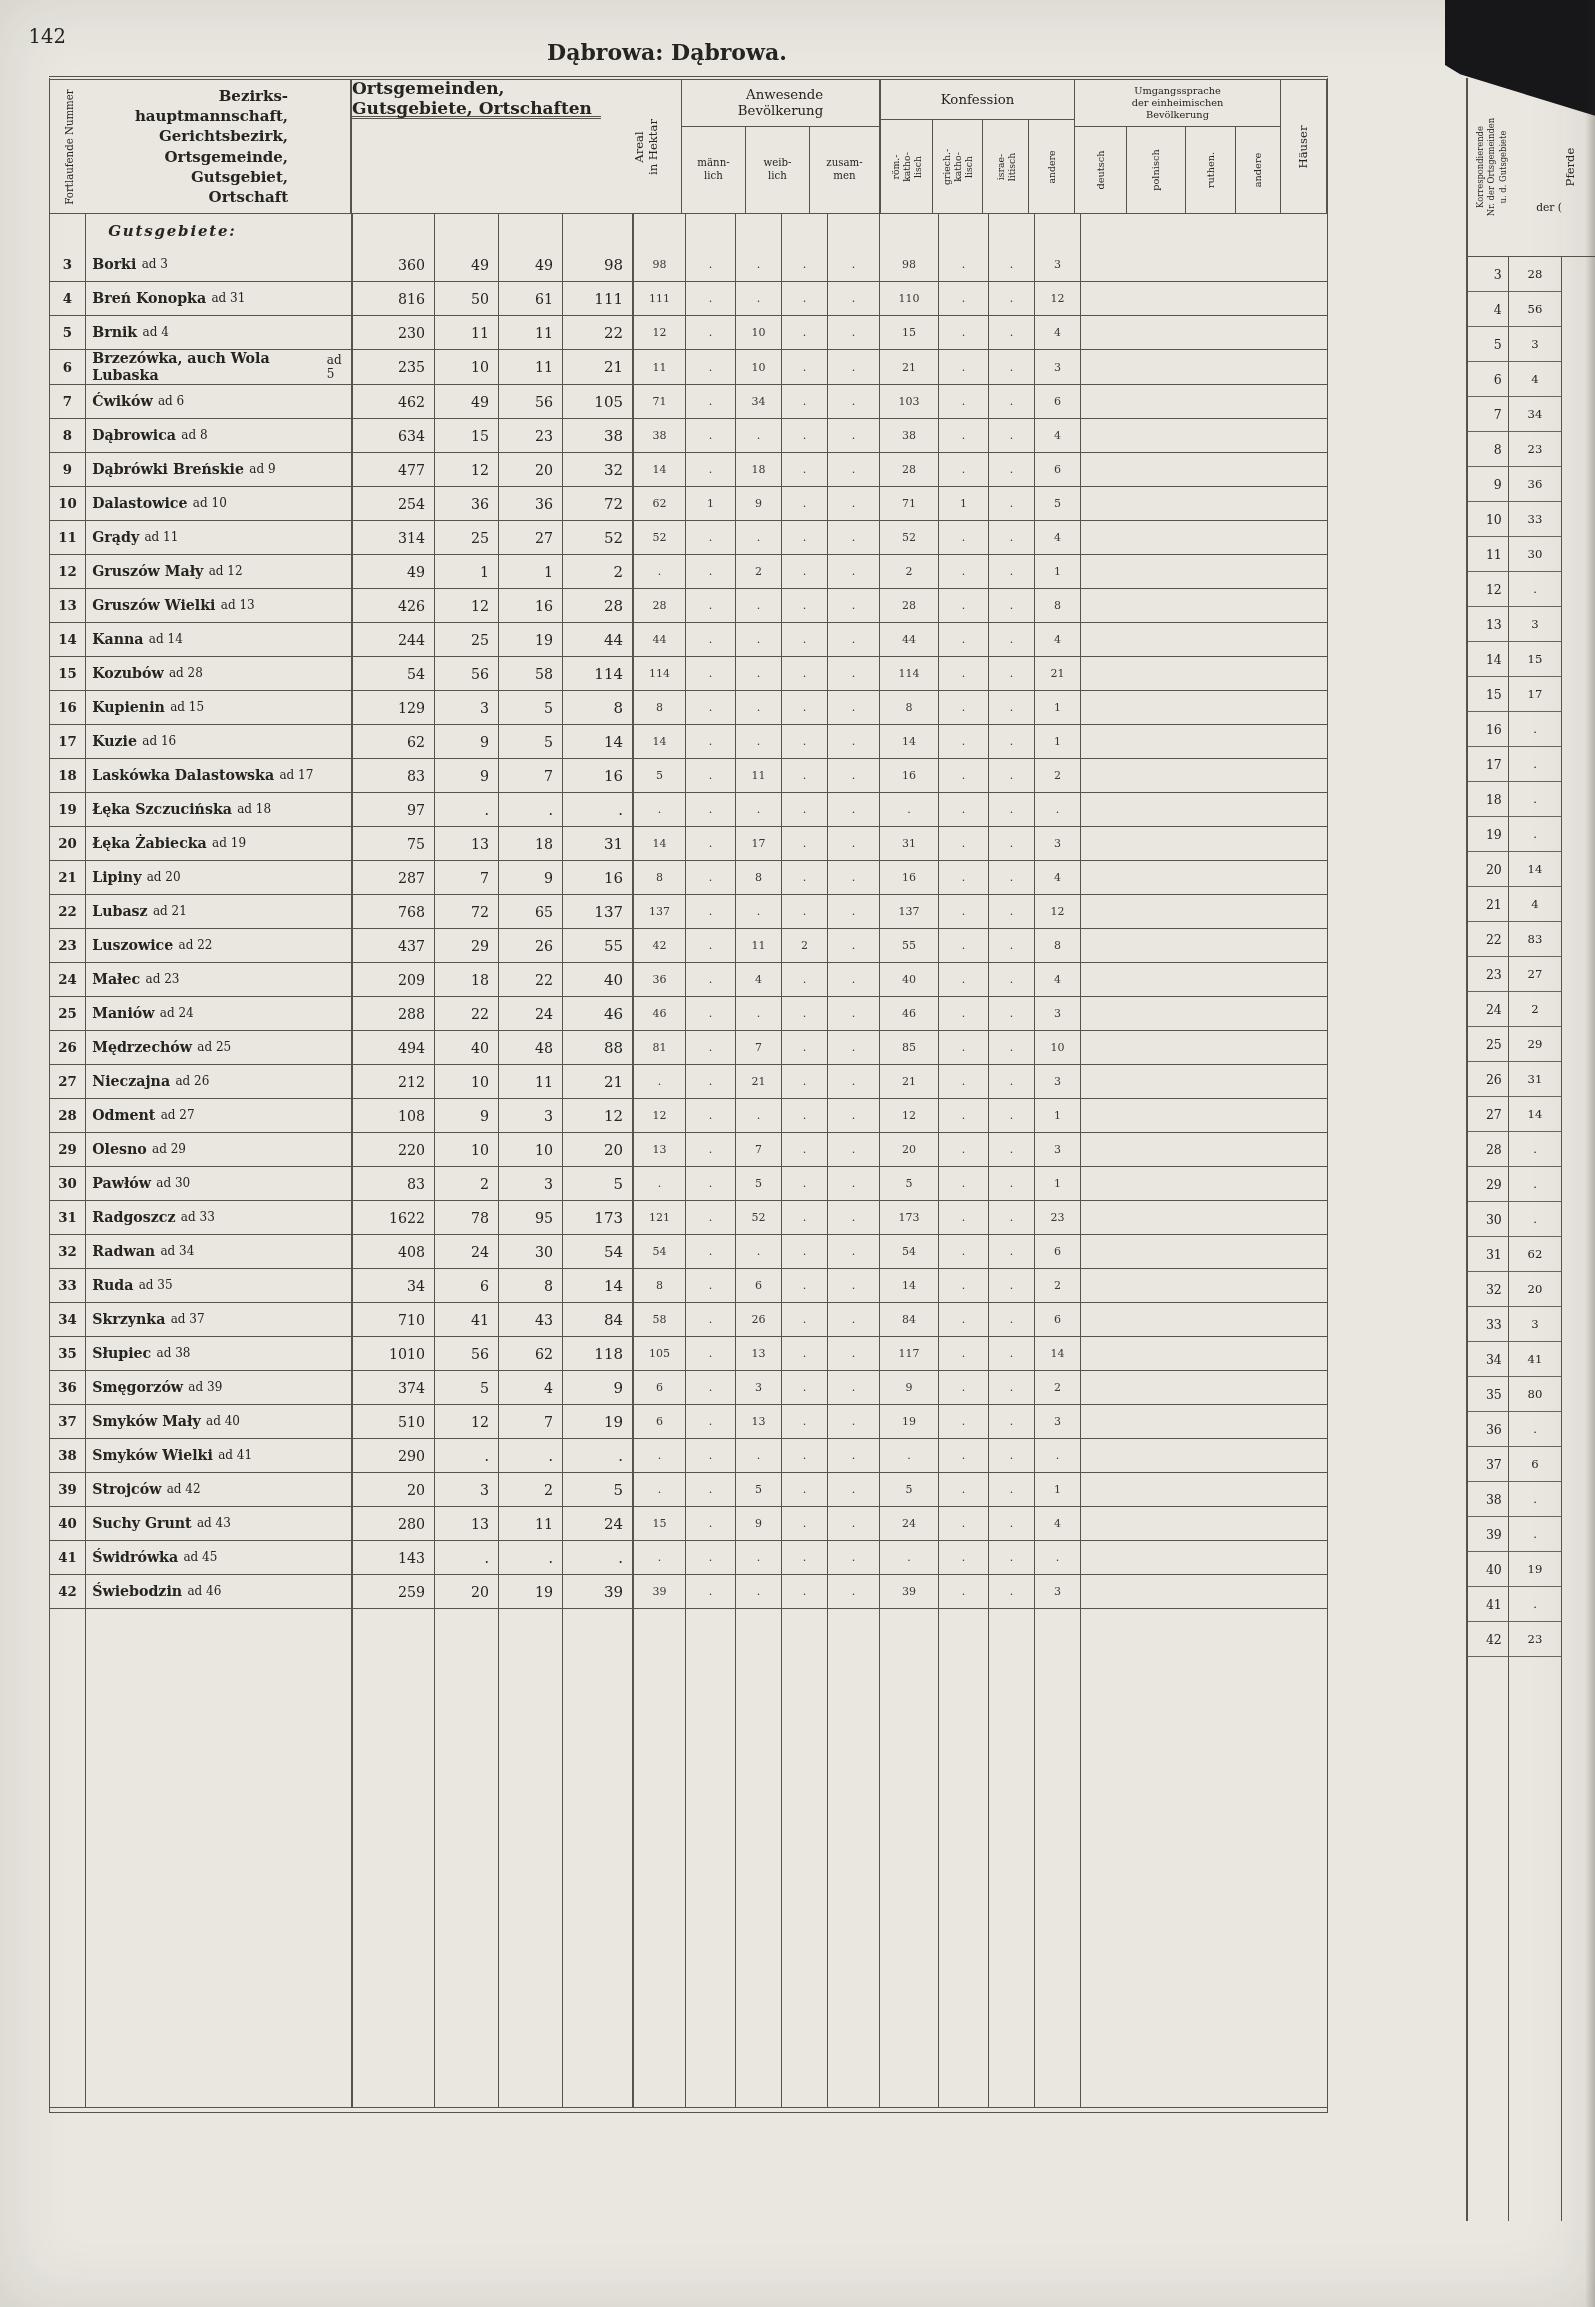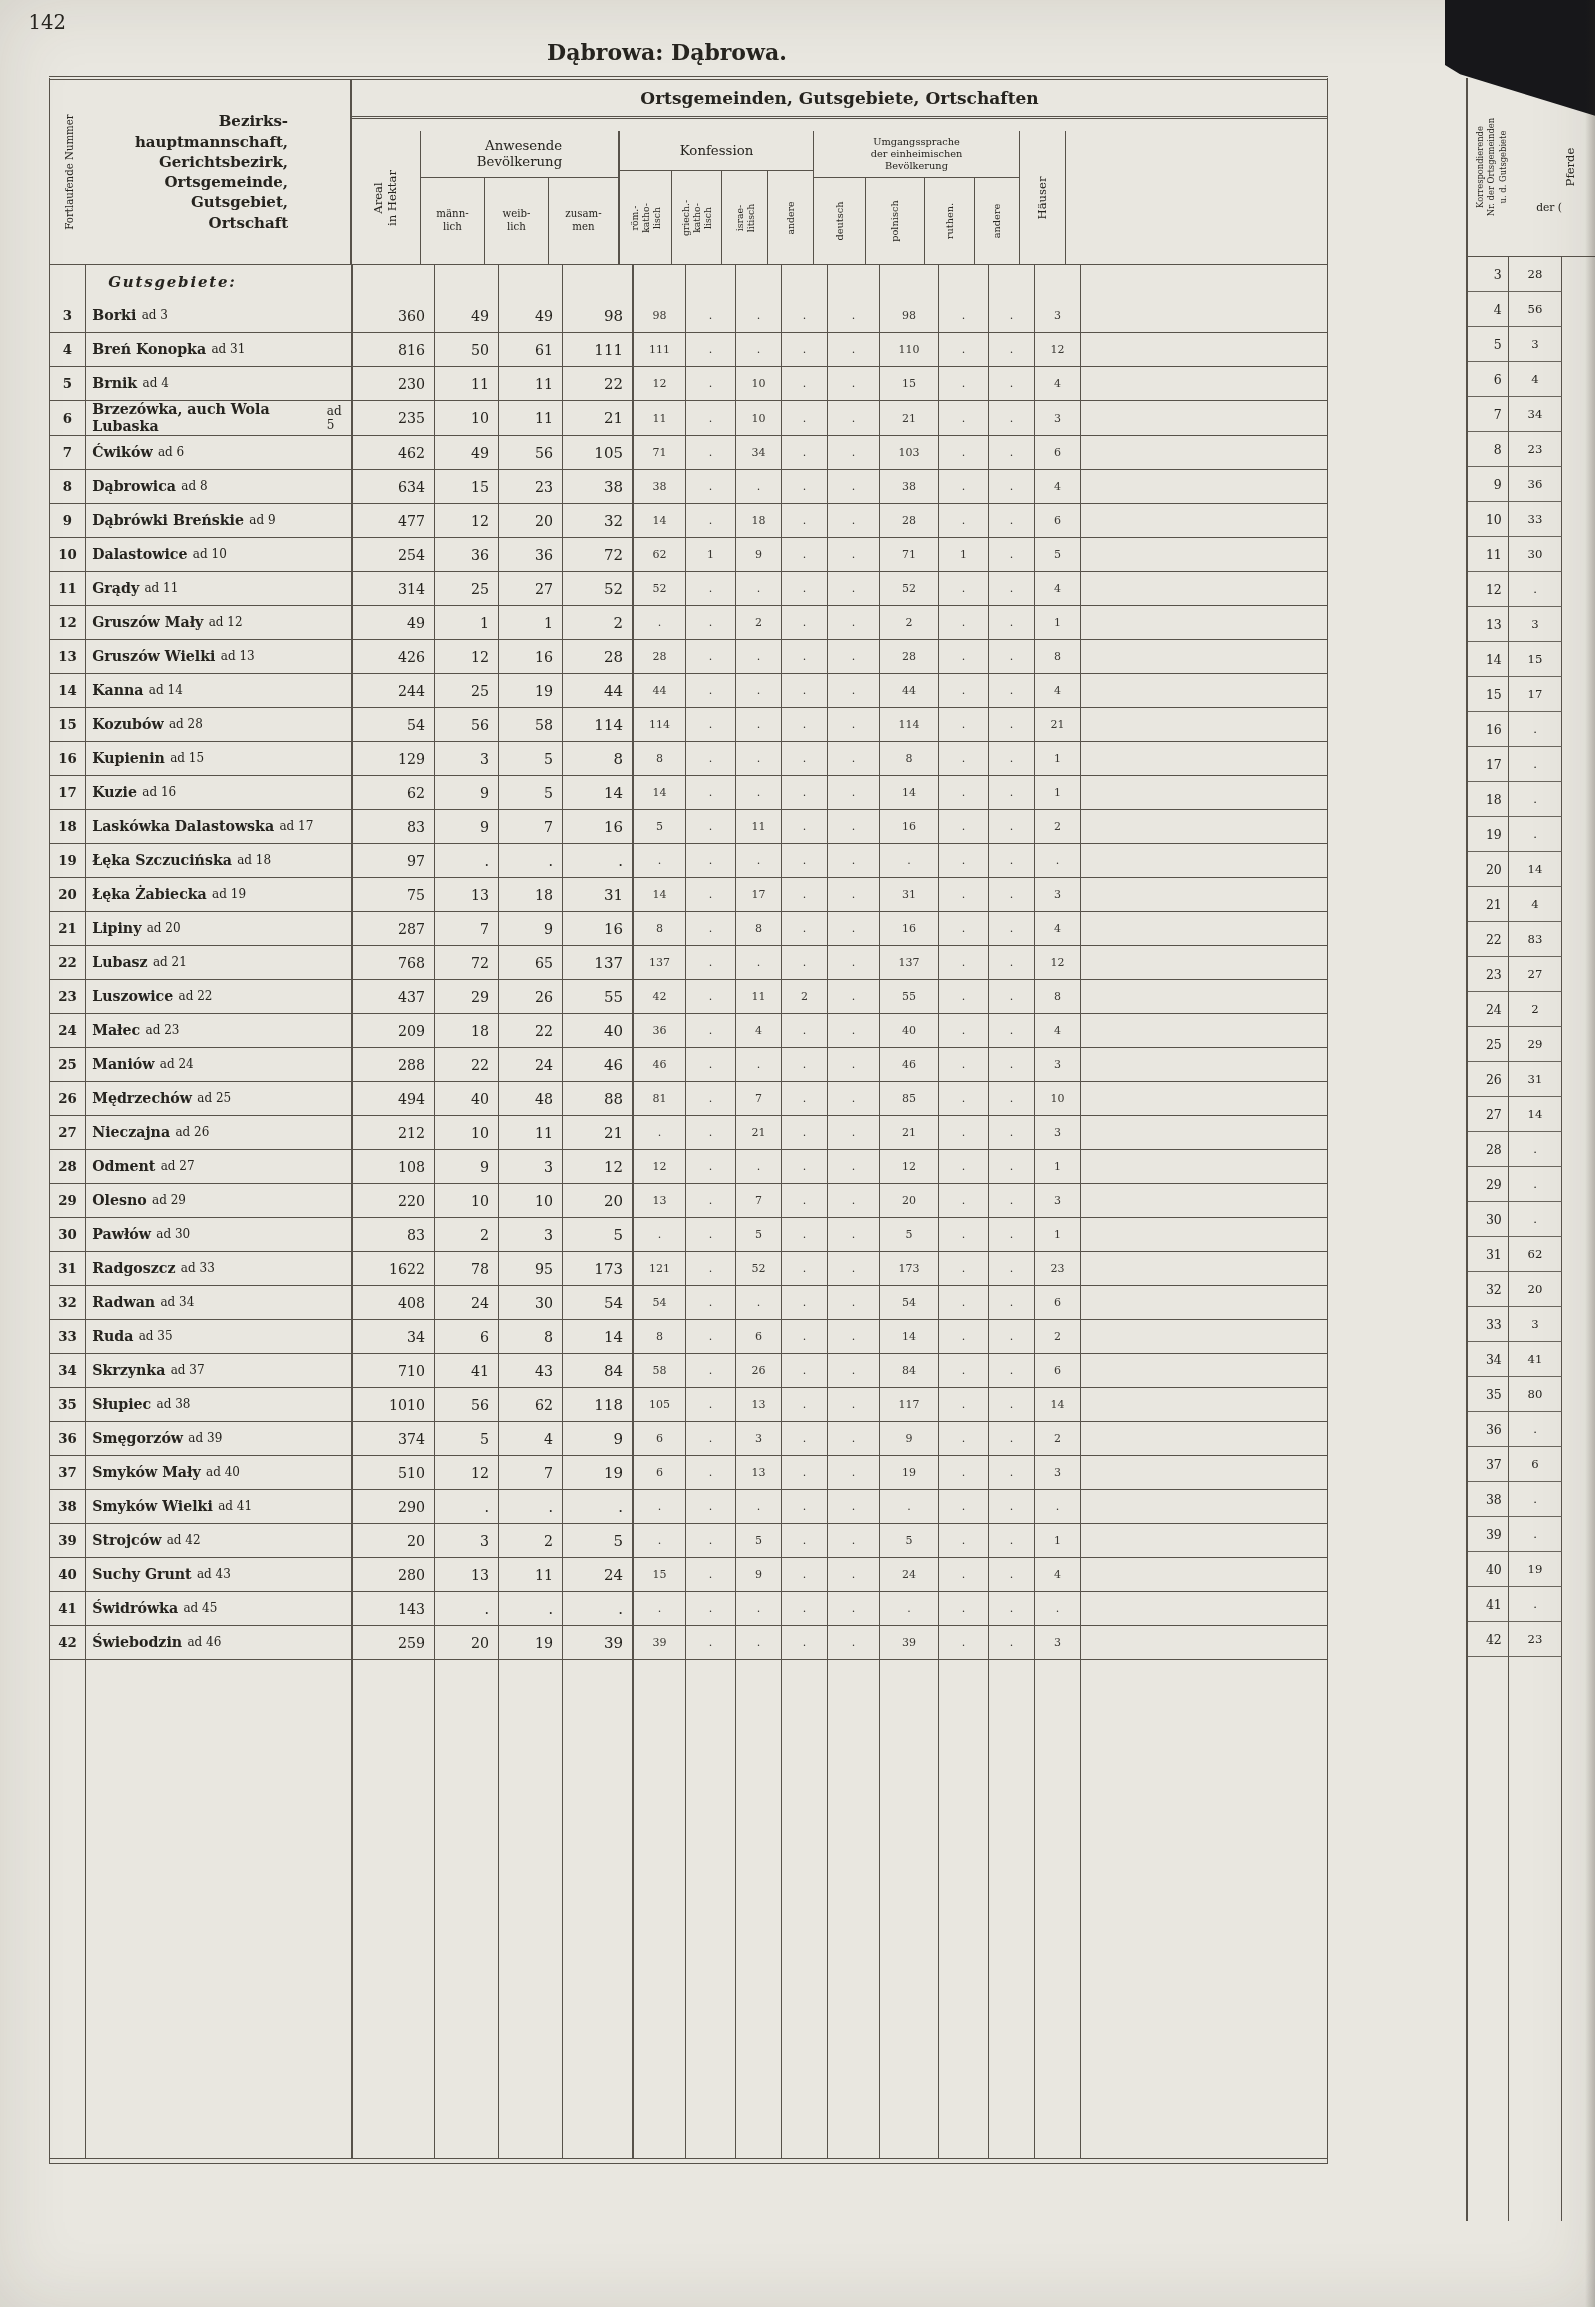--- a/index.html
+++ b/index.html
@@ -11,39 +11,39 @@
   .page{
     position:relative;
     width:1596px;height:2307px;
     background:var(--paper);
     font-family:"DejaVu Serif", serif;
     color:var(--ink);
     overflow:hidden;
     box-shadow:inset 0 0 71px rgba(60,50,30,0.12);
   }
   .pre{white-space:pre-line;}
-  .page-number{position:absolute;top:11px;left:28.5px;font-size:19.6px;}
+  .page-number{position:absolute;top:25px;left:28.5px;font-size:19.6px;}
   .doc-title{position:absolute;top:39px;left:49px;width:1236px;text-align:center;font-size:22px;font-weight:bold;}
 
   
   .main-table{
     position:absolute;left:49px;top:76px;width:1279px;
     border-left:1.8px solid var(--line);
     border-right:1.8px solid var(--line);
     border-top:4.4px double var(--line);
     box-sizing:border-box;
     background:transparent;
   }
   .thead{display:flex;border-bottom:1.8px solid var(--line);}
   .h-left{
     width:302px;box-sizing:border-box;border-right:2.7px double var(--line);
     position:relative;display:flex;align-items:center;justify-content:center;
   }
   .h-left-text{font-weight:bold;font-size:15px;text-align:right;line-height:1.35;padding-left:23px;}
-  .h-right{flex:1;display:flex;flex-direction:column;gap:12px;}
+  .h-right{flex:1;display:flex;gap:12px;}
   .h-group-title{
     height:39px;display:flex;align-items:center;justify-content:center;
     font-weight:bold;font-size:17px;border-bottom:3.6px double var(--line);box-sizing:border-box;
   }
   .h-sub{display:flex;height:133px;}
   .h-sub > div{box-sizing:border-box;}
   .vcell{position:relative;}
   .vtext{
     position:absolute;top:50%;left:50%;
     transform:translate(-50%,-50%) rotate(-90deg);

